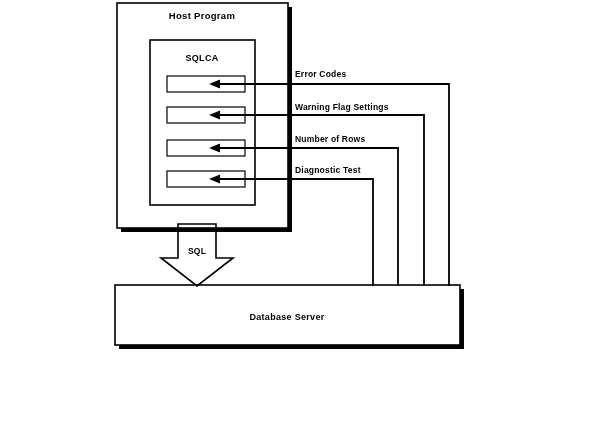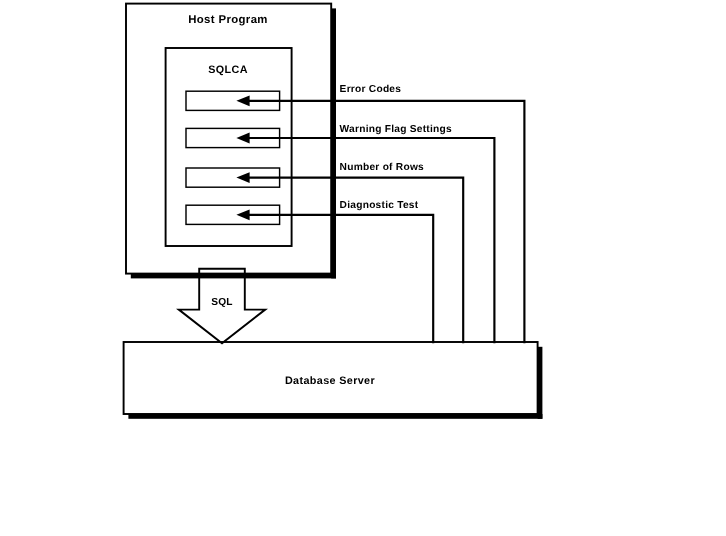--- a/index.html
+++ b/index.html
@@ -11,20 +11,21 @@
     width: 605px;
     height: 447px;
     font-family: "Liberation Sans", sans-serif;
     overflow: hidden;
   }
   #diagram-root {
     position: relative;
     width: 570px;
     height: 447px;
     background: #ffffff;
+    padding-left: 12px;
   }
   svg#diagram {
     display: block;
     width: 605px;
     height: 447px;
   }
   .box-fill { fill: #ffffff; }
   .stroke { stroke: #000000; fill: none; }
   .shadow { fill: #000000; }
   .lbl {

